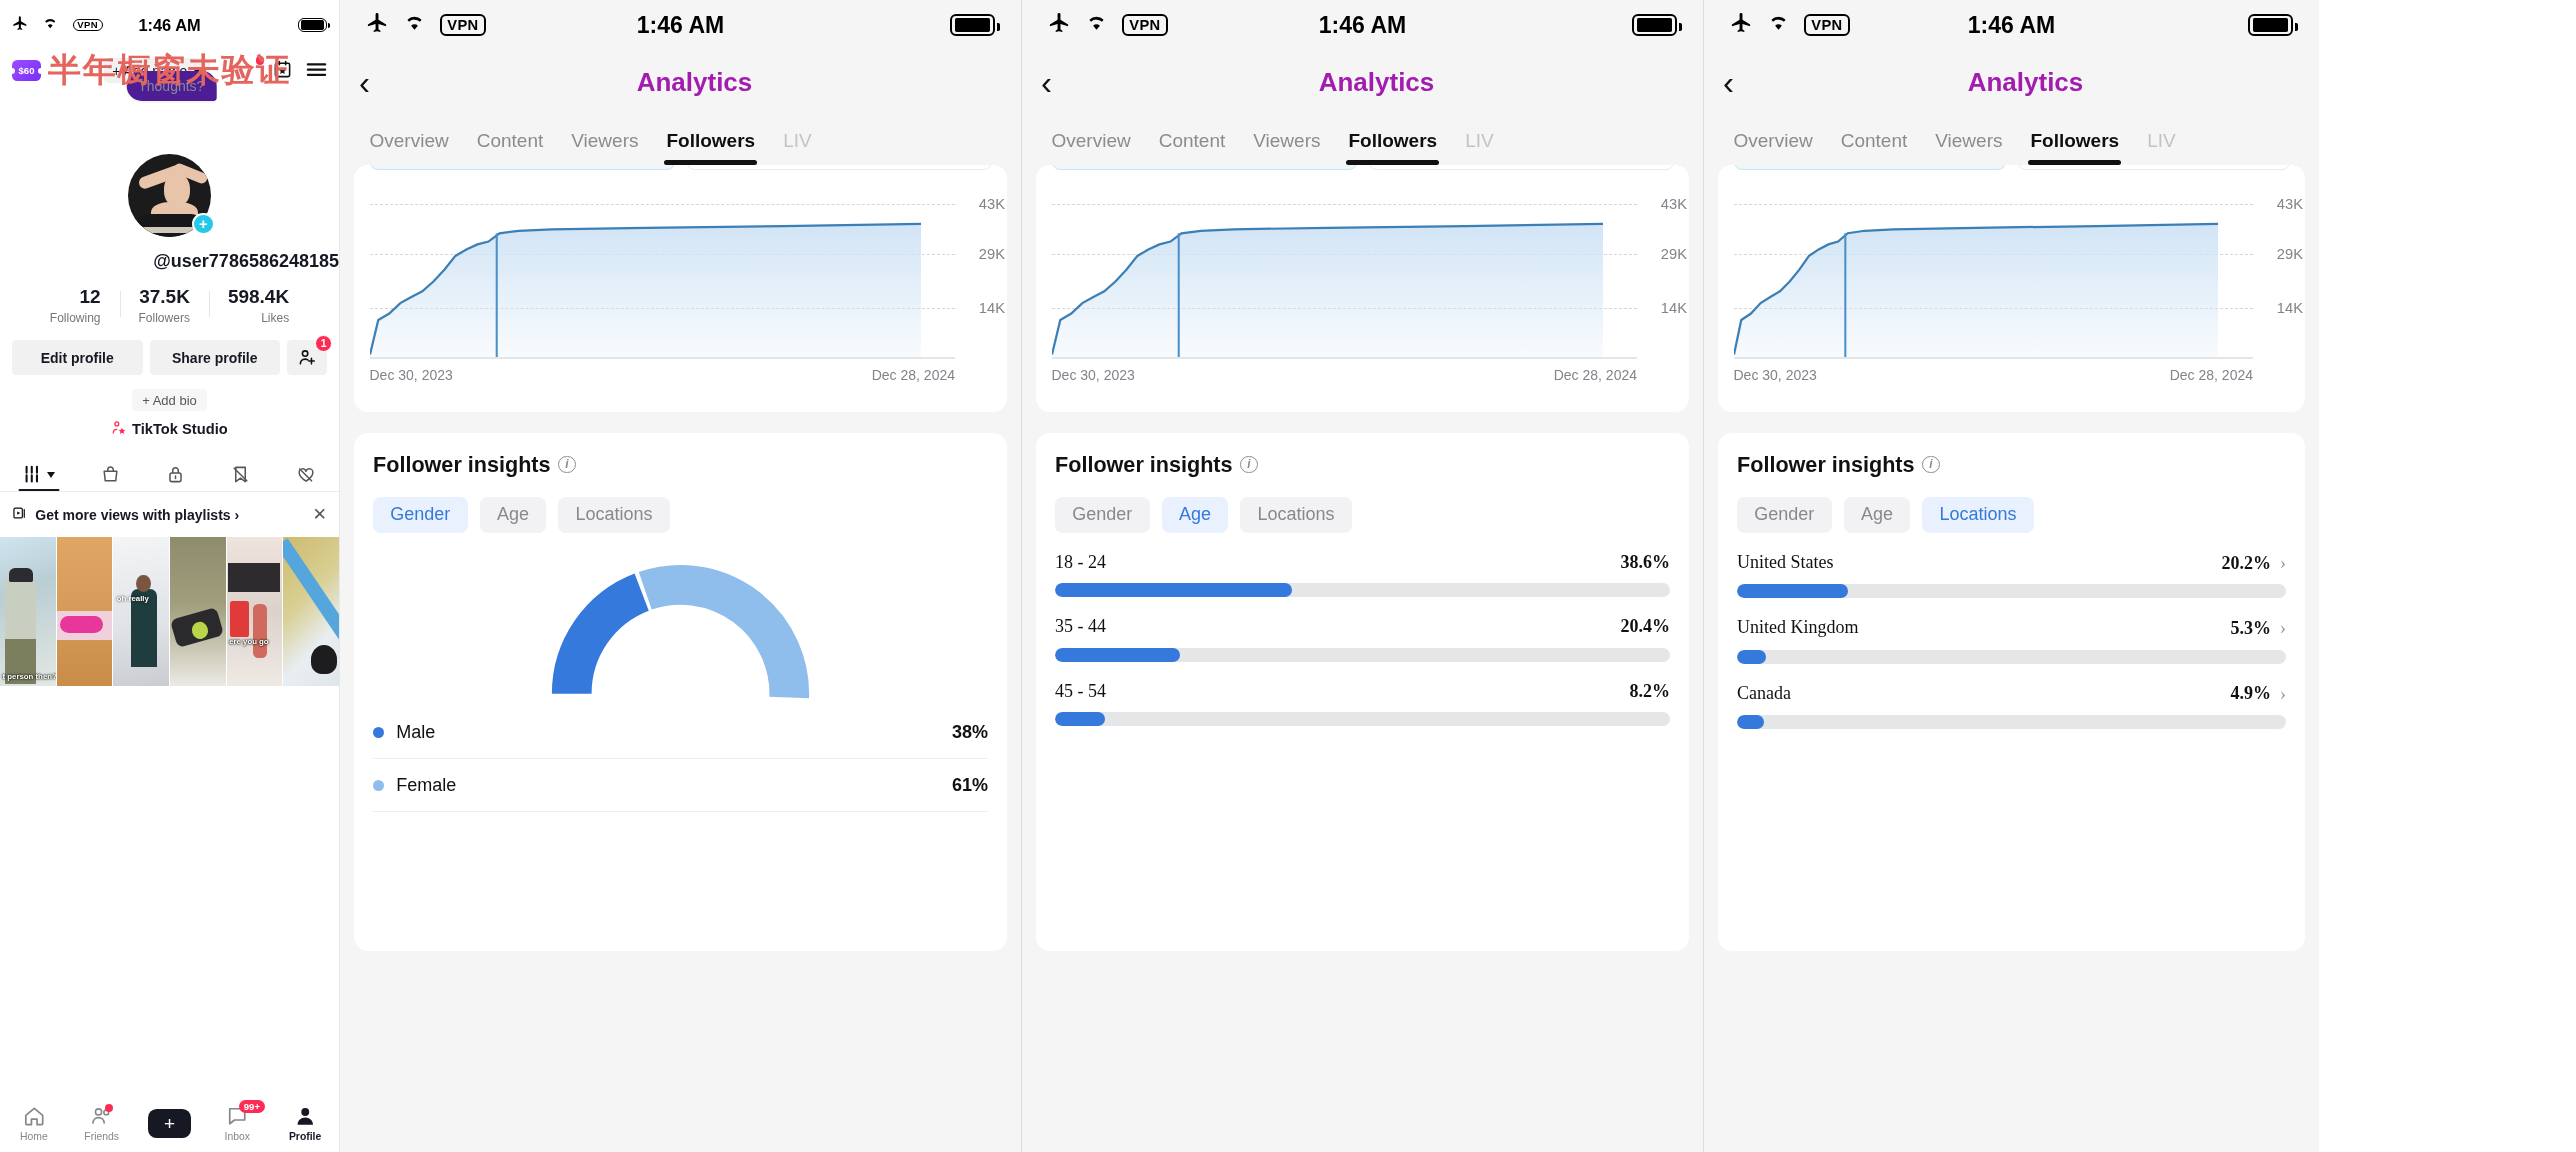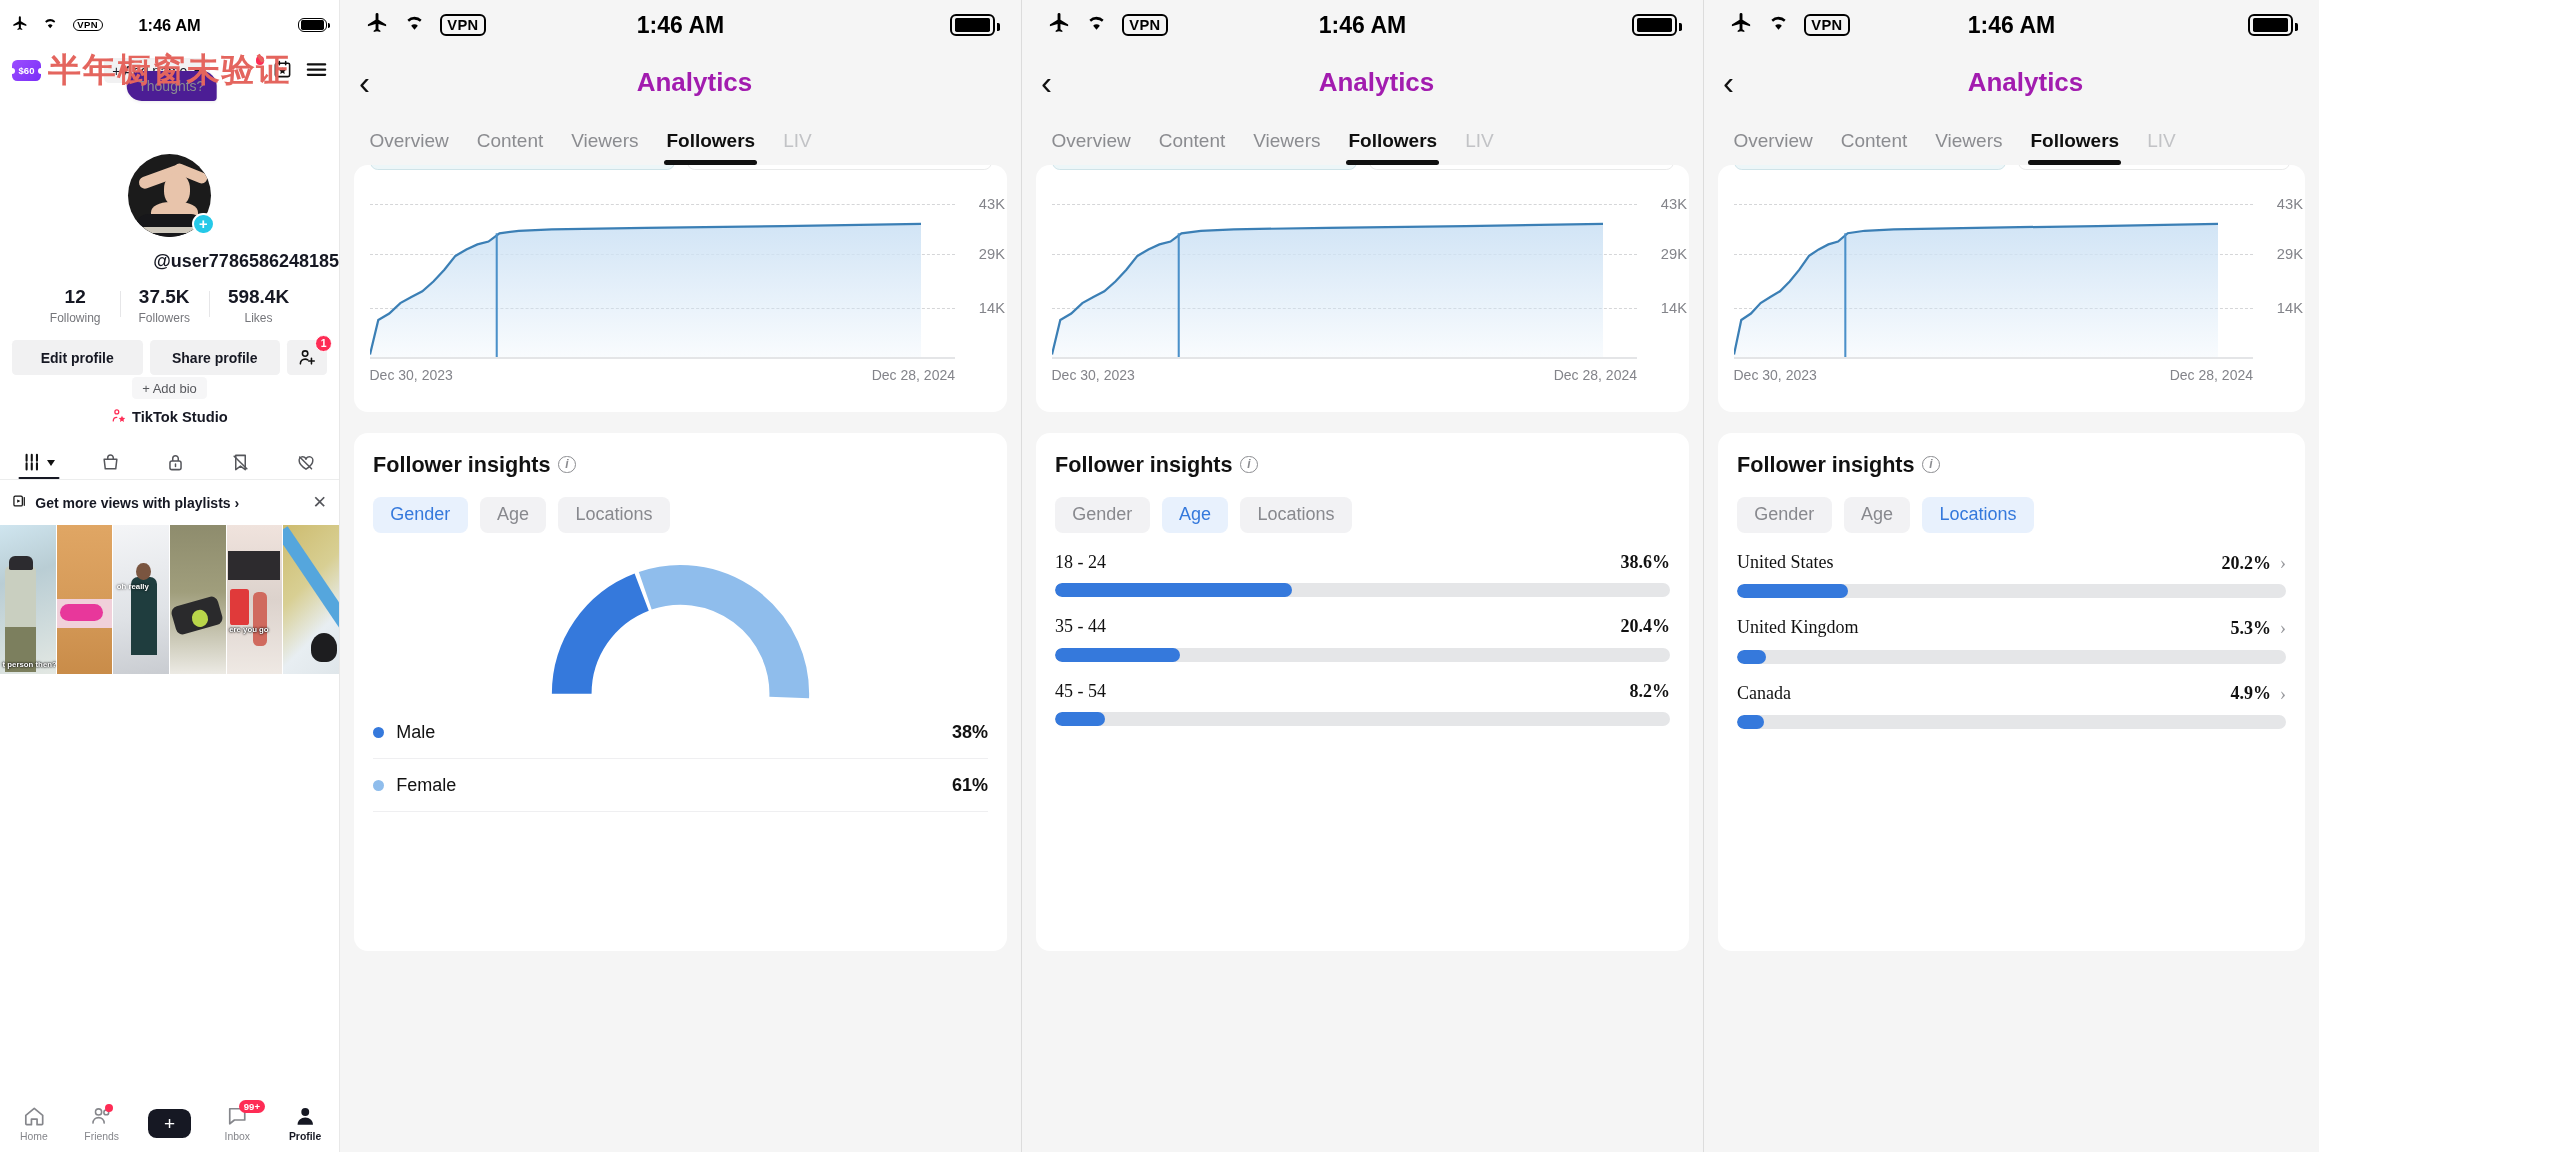--- a/index.html
+++ b/index.html
@@ -68,36 +68,36 @@
   .av-dress{position:absolute;width:67px;height:29px;left:7.8px;top:60px;background:#17171a;border-radius:12px 12px 0 0;}
   .av-belt{position:absolute;width:54px;height:6px;left:14.7px;top:73px;background:#cfc9bd;}
   .plusbadge { position:absolute; right:-3.5px; bottom:1.7px; width:22.5px; height:22.5px;
     border-radius:50%; background:#25c9e8; border:2.6px solid #fff; color:#fff;
     font-size:14.7px; font-weight:700; display:flex; align-items:center;
     justify-content:center; line-height:1; }
   .handle { text-align:right; font-size:18px; font-weight:700; color:#161823;
     margin-top:14px; }
   .stats { display:flex; justify-content:center; align-items:center;
     gap:0; margin-top:14px; }
-  .stat { padding:0 19px; text-align:center; position:relative; }
+  .stat { padding:0 19px; text-align:right; position:relative; }
   .stat + .stat:before { content:""; position:absolute; left:0; top:5.2px;
     width:0.9px; height:26px; background:#e6e6e8; }
   .stat b { display:block; font-size:19px; font-weight:700; color:#161823; }
   .stat span { display:block; font-size:12px; color:#75767b; margin-top:2.6px; }
   .pbtns { display:flex; justify-content:center; gap:7px; margin-top:15.5px;
     padding:0 12px; }
   .pbtn { background:#f1f1f2; border-radius:4.3px; height:35px; display:flex;
     align-items:center; justify-content:center; font-size:14px; font-weight:700;
     color:#161823; flex:1; }
   .pbtn.icon { flex:none; width:40px; position:relative; }
   .badge1 { position:absolute; top:-5.2px; right:-5.2px; min-width:17.3px; height:17.3px;
     border-radius:8.6px; background:#fe2c55; color:#fff; font-size:10.4px;
     font-weight:700; display:flex; align-items:center; justify-content:center;
     padding:0 4.3px; border:1.7px solid #fff; }
-  .addbio { margin:2px auto 0; width:fit-content; background:#f6f6f7;
+  .addbio { margin:14px auto 0; width:fit-content; background:#f6f6f7;
     border-radius:4.3px; padding:3.5px 10.4px; font-size:13px; color:#56575c; }
   .studio { display:flex; align-items:center; justify-content:center; gap:5.2px;
     margin-top:8.6px; font-size:14.7px; font-weight:700; color:#161823; }
   .tabrow { display:flex; justify-content:space-around; align-items:flex-end;
     margin-top:14px; border-bottom:0.9px solid #eceded; height:40px; }
   .tabicon { position:relative; padding-bottom:7px; display:flex;
     align-items:center; gap:3.5px; color:#4a4b50; }
   .tabicon.active:after { content:""; position:absolute; bottom:0; left:50%;
     transform:translateX(-50%); width:41px; height:2.6px; background:#161823;
     border-radius:1.7px; }

